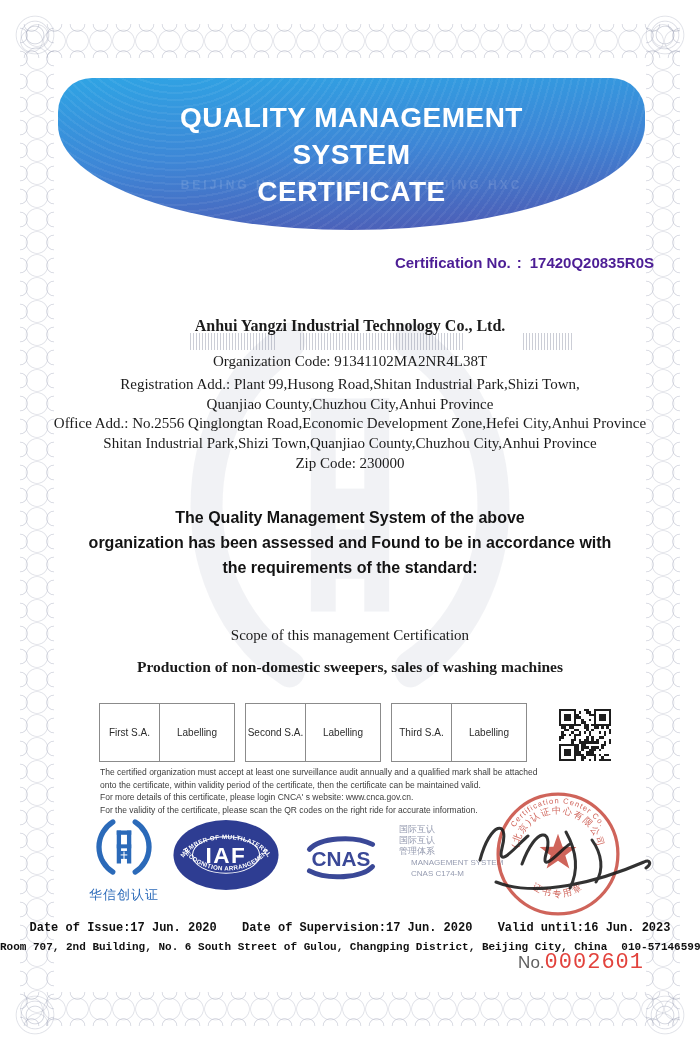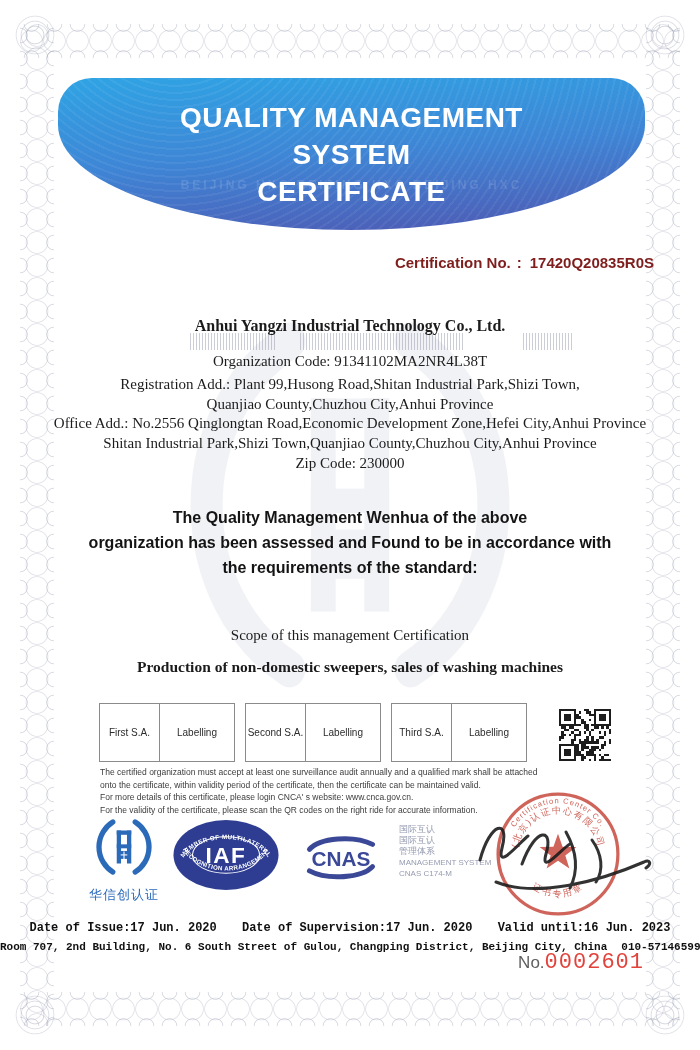--- a/index.html
+++ b/index.html
@@ -45,21 +45,21 @@
   .ribbon-wm{position:absolute;left:0;right:0;bottom:38px;text-align:center;color:rgba(255,255,255,.13);
     font:700 12px "Liberation Sans",sans-serif;letter-spacing:3px;white-space:nowrap;overflow:hidden;}
 
   
   .watermark{position:absolute;left:172px;top:300px;width:356px;height:410px;opacity:.085;}
   .hatch{position:absolute;height:17px;top:333px;
     background:repeating-linear-gradient(90deg, rgba(120,126,148,.38) 0 1px, rgba(0,0,0,0) 1px 3px);}
 
   
   .cert-no{position:absolute;top:254px;right:46px;font-family:"Liberation Sans",sans-serif;
-    font-weight:700;font-size:15px;color:#7f1d1d;}
+    font-weight:700;font-size:15px;color:#4c1d95;}
   .cert-no .sep{margin:0 8px 0 6px;}
   .awarded{position:absolute;left:0;width:100%;top:286px;text-align:center;font-weight:700;font-size:21px;}
   .company{position:absolute;left:0;width:100%;top:317px;text-align:center;font-weight:700;font-size:16px;}
   .details{position:absolute;left:30px;right:30px;top:352px;text-align:center;font-size:15px;line-height:19.8px;color:#1c1c1c;}
   .details div:first-child{margin-bottom:3px;}
   .statement{position:absolute;left:0;width:100%;top:505px;text-align:center;
     font-family:"Liberation Sans",sans-serif;font-weight:700;font-size:16px;line-height:25px;color:#141414;}
   .standard{position:absolute;left:0;width:100%;top:576px;text-align:center;
     font-family:"Liberation Sans",sans-serif;font-weight:700;font-size:21px;color:#111;}
   .scope-label{position:absolute;left:0;width:100%;top:627px;text-align:center;font-size:15px;}
@@ -81,21 +81,21 @@
   .fine{position:absolute;left:100px;top:766px;width:465px;
     font-family:"Liberation Sans",sans-serif;font-size:8.5px;line-height:12.6px;color:#3c3c3c;}
 
   
   .logo-hxc{position:absolute;left:84px;top:814px;width:80px;text-align:center;}
   .logo-hxc-caption{margin-top:2px;font-family:"Liberation Sans",sans-serif;font-size:13px;color:var(--logo-blue);letter-spacing:1px;}
   .logo-iaf{position:absolute;left:172px;top:818px;}
   .logo-cnas{position:absolute;left:298px;top:828px;}
   .cnas-caption{position:absolute;left:399px;top:824px;font-family:"Liberation Sans",sans-serif;
     font-size:9px;line-height:11px;color:#959bb0;}
-  .cnas-caption .en{font-size:8px;}
+  .cnas-caption .en{font-size:8px;margin-left:12px;}
 
   
   .stamp{position:absolute;left:492px;top:788px;width:132px;height:132px;opacity:.88;}
   .signature{position:absolute;left:462px;top:798px;width:205px;height:110px;}
 
   
   .f-dates{position:absolute;left:0;width:100%;top:921px;text-align:center;
     font-family:"Liberation Mono",monospace;font-weight:700;font-size:12px;color:#101010;white-space:nowrap;}
   .f-dates .seg{margin:0 9px;}
   .f-addr{position:absolute;left:0;width:100%;top:941px;text-align:center;
@@ -152,21 +152,21 @@
   <div class="details">
     <div>Organization Code: 91341102MA2NR4L38T</div>
     <div>Registration Add.: Plant 99,Husong Road,Shitan Industrial Park,Shizi Town,</div>
     <div>Quanjiao County,Chuzhou City,Anhui Province</div>
     <div>Office Add.: No.2556 Qinglongtan Road,Economic Development Zone,Hefei City,Anhui Province</div>
     <div>Shitan Industrial Park,Shizi Town,Quanjiao County,Chuzhou City,Anhui Province</div>
     <div>Zip Code: 230000</div>
   </div>
 
   <div class="statement">
-    <div>The Quality Management Wenhua of the above</div>
+    <div>The Quality Management System of the above</div>
     <div>organization has been assessed and Found to be in accordance with</div>
     <div>the requirements of the standard:</div>
   </div>
 
   <div class="scope-label">Scope of this management Certification</div>
   <div class="scope-value">Production of non-domestic sweepers, sales of washing machines</div>
 
   <div class="audit">
     <div class="audit-group">
       <div class="audit-stage">

